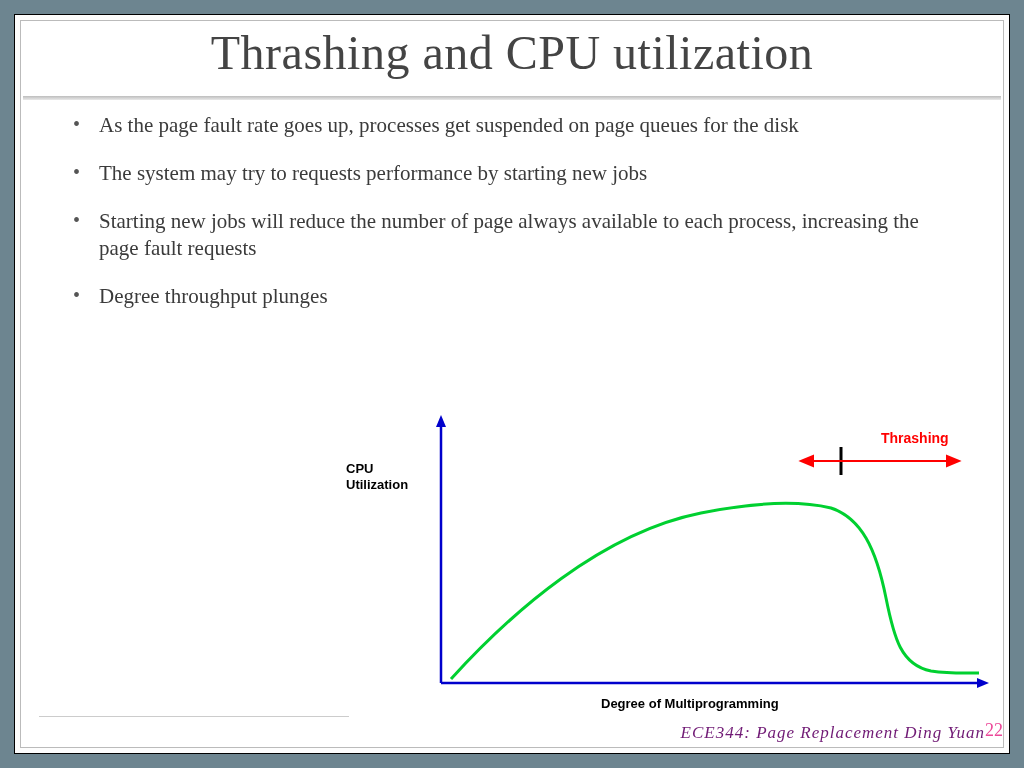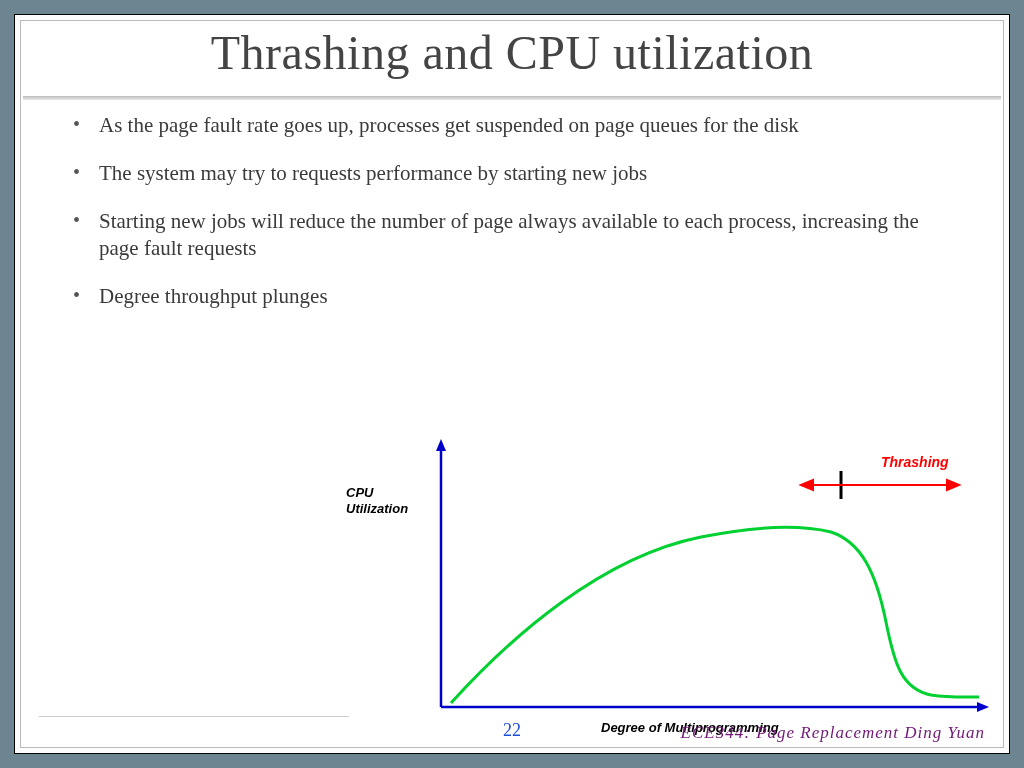--- a/index.html
+++ b/index.html
@@ -73,46 +73,45 @@
     content: "•";
     position: absolute;
     left: 4px;
     top: 0;
     font-size: 18px;
     color: #bbb;
   }
   .chart-wrap {
     position: absolute;
     left: 280px;
-    top: 416px;
+    top: 392px;
     width: 690px;
     height: 310px;
-    font-style: italic;
   }
   .chart-wrap svg { width: 100%; height: 100%; }
   .axis { stroke: #0000cc; stroke-width: 2.5; fill: none; }
   .curve { stroke: #00d030; stroke-width: 3; fill: none; }
   .thr-arrow { stroke: #ff0000; stroke-width: 2; fill: #ff0000; }
   .thr-text { fill: #ff0000; font-family: Arial, sans-serif; font-weight: bold; font-size: 14px; }
   .ax-label { fill: #000; font-family: Arial, sans-serif; font-weight: bold; font-size: 13px; }
   .footer-rule {
     position: absolute;
     left: 18px;
     bottom: 30px;
     width: 310px;
     height: 1px;
     background: #ccc;
   }
   .page-num {
     position: absolute;
     bottom: 6px;
     left: 0;
     width: 100%;
-    text-align: center;
-    color: #1d4ed8;
+    text-align: right;
+    color: #ec4899;
     font-size: 18px;
     font-family: Georgia, serif;
   }
   .course-tag {
     position: absolute;
     right: 18px;
     bottom: 4px;
     color: #701a75;
     font-style: italic;
     font-family: 'Brush Script MT', cursive;

